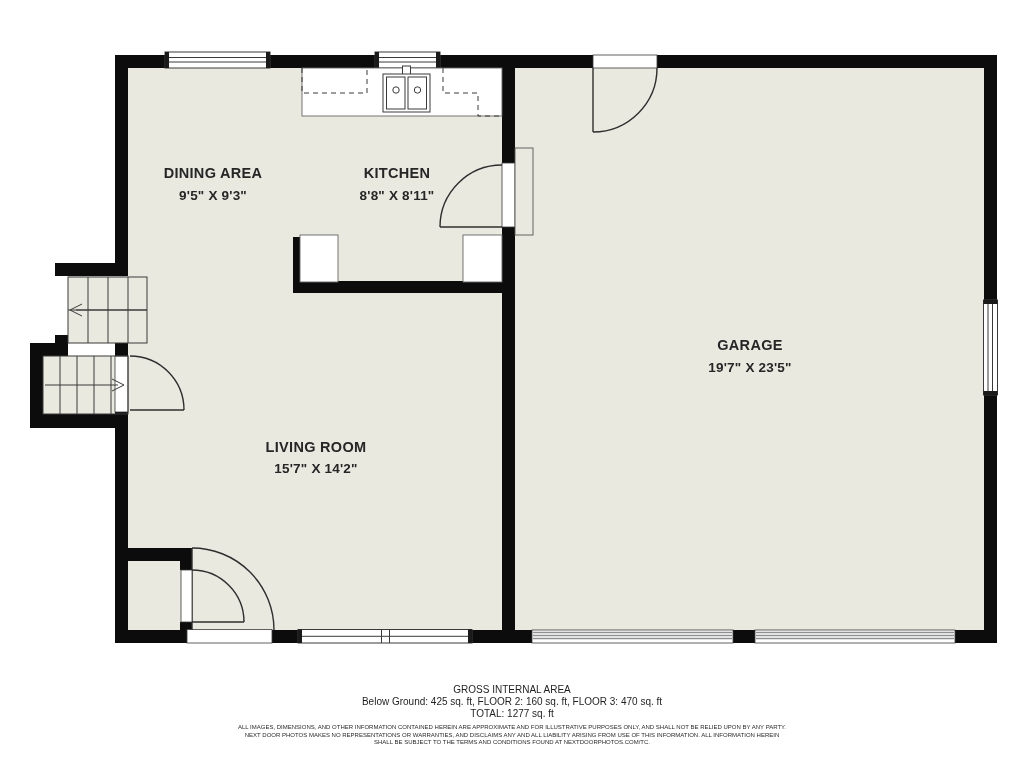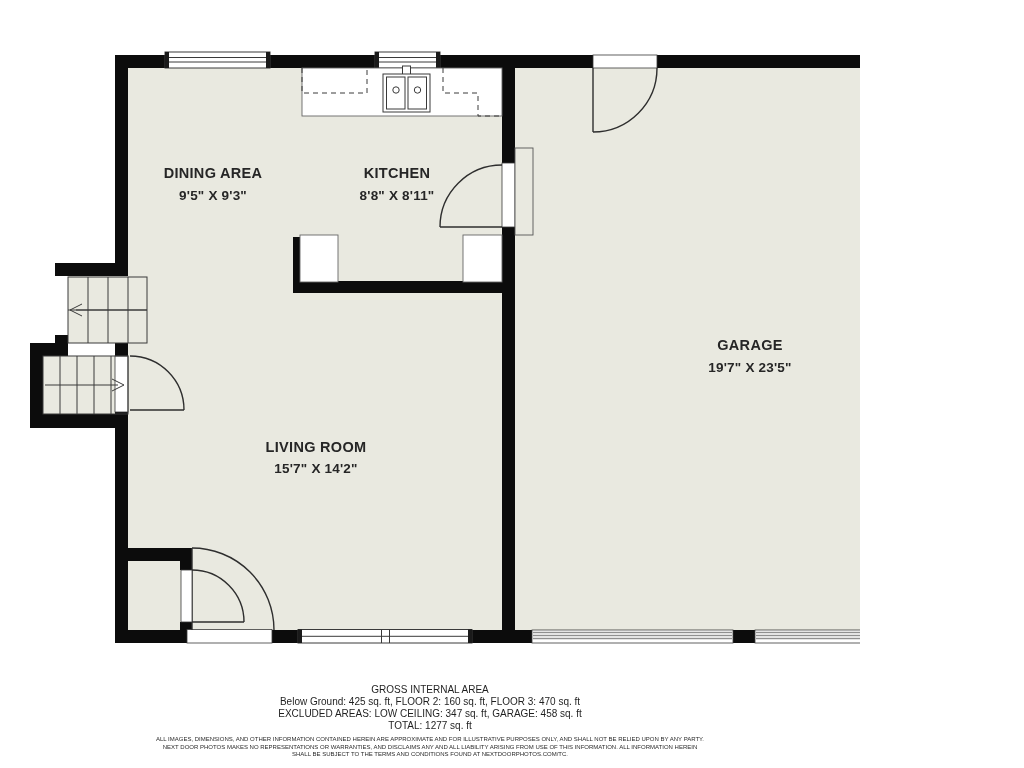--- a/index.html
+++ b/index.html
@@ -1,18 +1,18 @@
 <!DOCTYPE html>
 <html><head>
 <meta charset="utf-8">
 <style>
   html, body { margin: 0; padding: 0; background: #ffffff; }
   .canvas {
     position: relative;
-    width: 860px;
+    width: 1024px;
     height: 768px;
     background: #ffffff;
     font-family: "Liberation Sans", sans-serif;
     overflow: hidden;
   }
   .plan-svg { position: absolute; left: 0; top: 0; }
   .room-label {
     font-family: "Liberation Sans", sans-serif;
     font-weight: 700;
     font-size: 14.5px;
@@ -209,21 +209,20 @@
       <text x="750" y="350" class="room-label">GARAGE</text>
       <text x="750" y="372" class="room-dims">19'7" X 23'5"</text>
       <text x="316" y="452" class="room-label">LIVING ROOM</text>
       <text x="316" y="473" class="room-dims">15'7" X 14'2"</text>
     </g>
   </svg>
 
   <div class="footer">
     <div class="area-line">GROSS INTERNAL AREA</div>
     <div class="area-line">Below Ground: 425 sq. ft, FLOOR 2: 160 sq. ft, FLOOR 3: 470 sq. ft</div>
-    <div class="area-line">EXCLUDED AREAS: LOW CEILING: 347 sq. ft, GARAGE: 458 sq. ft</div>
     <div class="area-line">TOTAL: 1277 sq. ft</div>
     <div class="disclaimer">
       <div>ALL IMAGES, DIMENSIONS, AND OTHER INFORMATION CONTAINED HEREIN ARE APPROXIMATE AND FOR ILLUSTRATIVE PURPOSES ONLY, AND SHALL NOT BE RELIED UPON BY ANY PARTY.</div>
       <div>NEXT DOOR PHOTOS MAKES NO REPRESENTATIONS OR WARRANTIES, AND DISCLAIMS ANY AND ALL LIABILITY ARISING FROM USE OF THIS INFORMATION. ALL INFORMATION HEREIN</div>
       <div>SHALL BE SUBJECT TO THE TERMS AND CONDITIONS FOUND AT NEXTDOORPHOTOS.COM/TC.</div>
     </div>
   </div>
 </div>
 
 </body></html>

